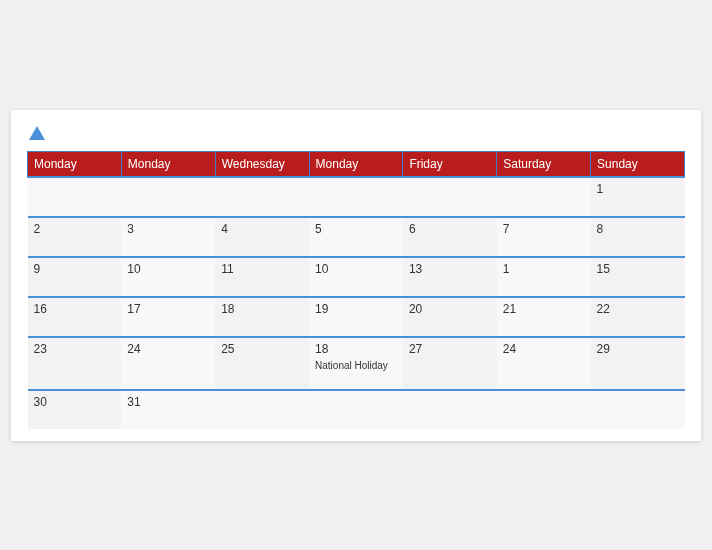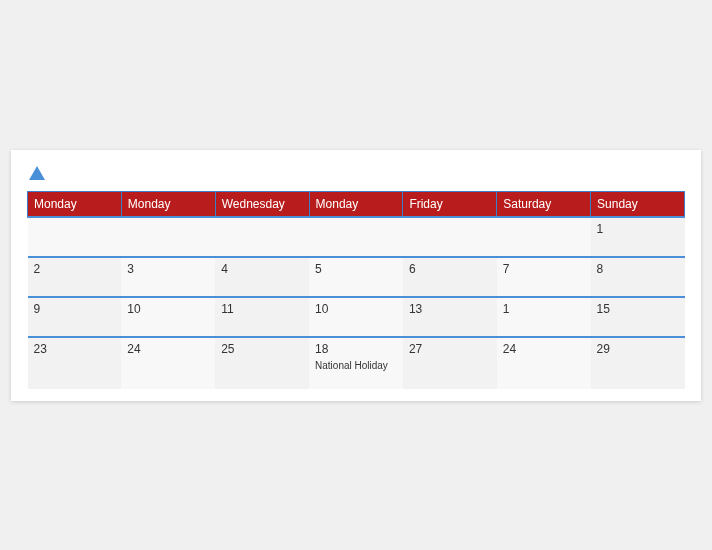--- a/index.html
+++ b/index.html
@@ -195,20 +195,43 @@
           </td>
           <td>
             <span class="day-num">1</span>
           </td>
           <td>
             <span class="day-num">15</span>
           </td>
         </tr>
         <tr>
           <td>
+            <span class="day-num">16</span>
+          </td>
+          <td>
+            <span class="day-num">17</span>
+          </td>
+          <td>
+            <span class="day-num">18</span>
+          </td>
+          <td>
+            <span class="day-num">19</span>
+          </td>
+          <td>
+            <span class="day-num">20</span>
+          </td>
+          <td>
+            <span class="day-num">21</span>
+          </td>
+          <td>
+            <span class="day-num">22</span>
+          </td>
+        </tr>
+        <tr>
+          <td>
             <span class="day-num">23</span>
           </td>
           <td>
             <span class="day-num">24</span>
           </td>
           <td>
             <span class="day-num">25</span>
           </td>
           <td>
             <span class="day-num">18</span>
@@ -216,16 +239,29 @@
           </td>
           <td>
             <span class="day-num">27</span>
           </td>
           <td>
             <span class="day-num">24</span>
           </td>
           <td>
             <span class="day-num">29</span>
           </td>
+        </tr>
+        <tr>
+          <td>
+            <span class="day-num">30</span>
+          </td>
+          <td>
+            <span class="day-num">31</span>
+          </td>
+          <td class="empty-cell"></td>
+          <td class="empty-cell"></td>
+          <td class="empty-cell"></td>
+          <td class="empty-cell"></td>
+          <td class="empty-cell"></td>
         </tr>
       </tbody>
   </table>
 </div>
 
 </body></html>

